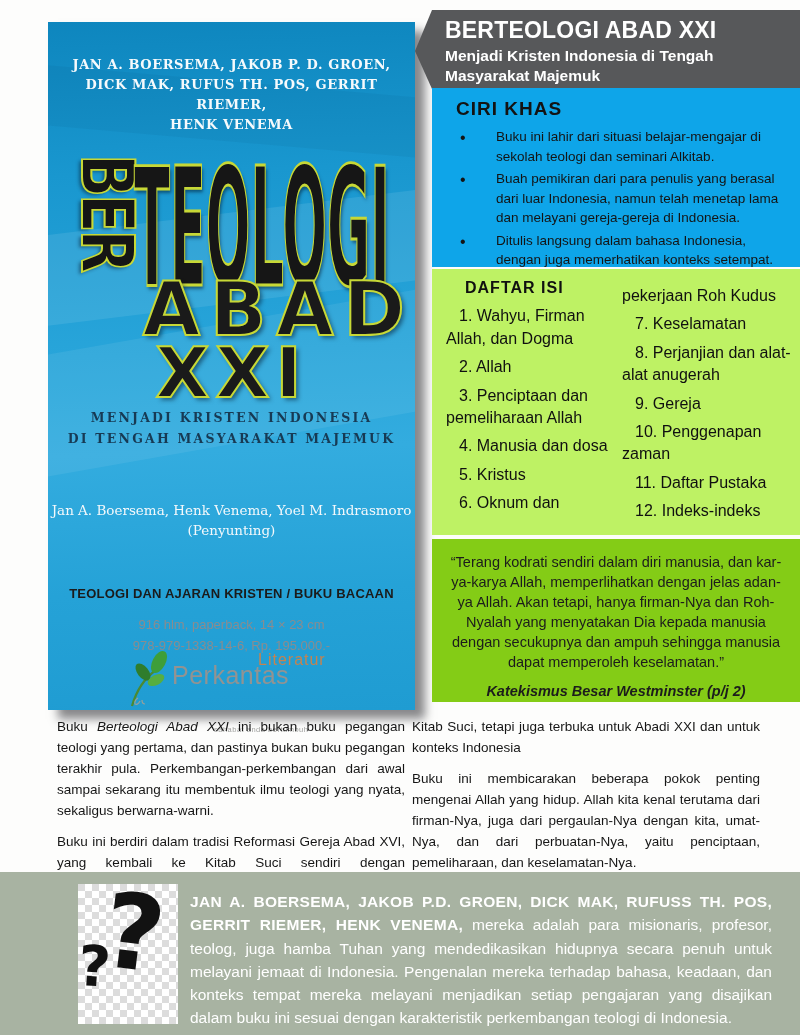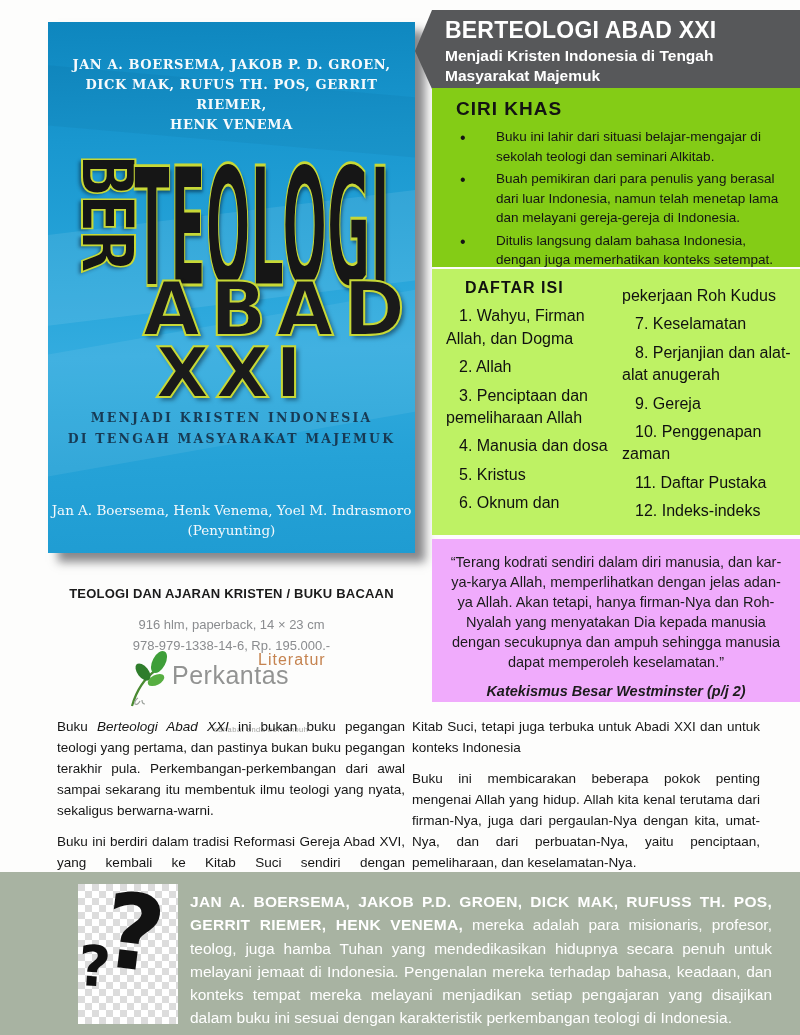--- a/index.html
+++ b/index.html
@@ -1,20 +1,20 @@
 <!DOCTYPE html>
 <html><head>
 <meta charset="utf-8">
 <style>
   * { margin:0; padding:0; box-sizing:border-box; }
   html,body { width:800px; height:1035px; }
   body { position:relative; background:#fdfdfc; font-family:"Liberation Sans", sans-serif; overflow:hidden; }
 
   
-  .cover { position:absolute; left:48px; top:22px; width:367px; height:531px;
+  .cover { position:absolute; left:48px; top:22px; width:367px; height:688px;
     background:linear-gradient(178deg,#0e86be 0%, #1997cf 22%, #28a5da 48%, #33acdf 62%, #25a2d7 82%, #1f9cd2 100%);
     box-shadow:10px 9px 9px rgba(40,40,45,.55); overflow:hidden; }
   .cover-band { position:absolute; left:-40px; width:460px; height:90px; background:rgba(255,255,255,.09); }
   .band1 { top:190px; transform:rotate(-7deg); }
   .band2 { top:300px; transform:rotate(-10deg); height:120px; background:rgba(255,255,255,.07); }
   .band3 { top:60px; transform:rotate(5deg); height:60px; background:rgba(0,50,90,.06); }
   .cover-authors { position:absolute; top:33px; left:0; width:100%; text-align:center;
     font-family:"DejaVu Serif", serif; font-weight:bold; font-size:13px; line-height:1.55;
     color:#f6fafc; letter-spacing:.6px; }
   .ber-box { position:absolute; left:34px; top:130px; width:50px; height:120px; }
@@ -41,39 +41,39 @@
     font-family:"DejaVu Serif", serif; font-size:13.5px; line-height:1.5; color:#f3f8fb; }
 
   
   .hdr { position:absolute; left:415px; top:10px; width:385px; height:79px; background:#57585a;
     clip-path:polygon(17px 0%, 100% 0%, 100% 100%, 17px 100%, 0% 52%);
     color:#fff; padding:7px 10px 0 30px; }
   .hdr-title { font-size:23px; font-weight:bold; letter-spacing:.2px; }
   .hdr-sub { font-size:15.5px; font-weight:bold; line-height:1.28; width:310px; margin-top:2px; }
 
   
-  .ciri { position:absolute; left:432px; top:88px; width:368px; height:179px; background:#84cc16;
+  .ciri { position:absolute; left:432px; top:88px; width:368px; height:179px; background:#0ea5e9;
     padding:10px 12px 12px 24px; }
   .ciri-title { font-size:19px; font-weight:bold; color:#131313; letter-spacing:1px; margin-bottom:7px; }
   .ciri-list { list-style:none; }
   .ciri-list li { position:relative; padding-left:40px; font-size:13.5px; line-height:1.45;
     color:#141414; margin-bottom:3px; width:336px; }
   .ciri-list li::before { content:"•"; position:absolute; left:4px; top:-1px; font-size:16px; }
 
   
   .toc { position:absolute; left:432px; top:269px; width:400px; height:266px; background:#bef264; }
   .toc-col1 { position:absolute; left:14px; top:8px; width:176px; }
   .toc-col2 { position:absolute; left:190px; top:16px; width:176px; }
   .toc-title { font-size:19px; font-weight:bold; color:#101010; letter-spacing:1px; margin-bottom:4px; padding-left:6px; }
   .toc-col1 div, .toc-col2 div { font-size:16px; line-height:1.4; color:#101010;
     text-indent:13px; margin-bottom:6px; }
   .toc-col2 div:first-child { text-indent:0; }
 
   
-  .quote { position:absolute; left:432px; top:539px; width:368px; height:163px; background:#f0abfc;
+  .quote { position:absolute; left:432px; top:539px; width:368px; height:163px; background:#84cc16;
     text-align:center; padding-top:13px; }
   .quote div { font-size:14.5px; line-height:1.38; color:#1c1c1c; }
   .quote-attr { margin-top:9px; font-size:17px; font-weight:bold; font-style:italic; color:#101010; }
 
   
   .meta { position:absolute; left:48px; top:586px; width:367px; text-align:center; }
   .meta-cat { font-size:13px; font-weight:bold; color:#1b1b1b; letter-spacing:.2px; }
   .meta-specs { margin-top:13px; font-size:13px; color:#8a8c8f; line-height:1.65; }
   .logo { position:absolute; left:126px; top:648px; width:220px; height:62px; }
   .logo-leaf { position:absolute; left:0; top:2px; }

